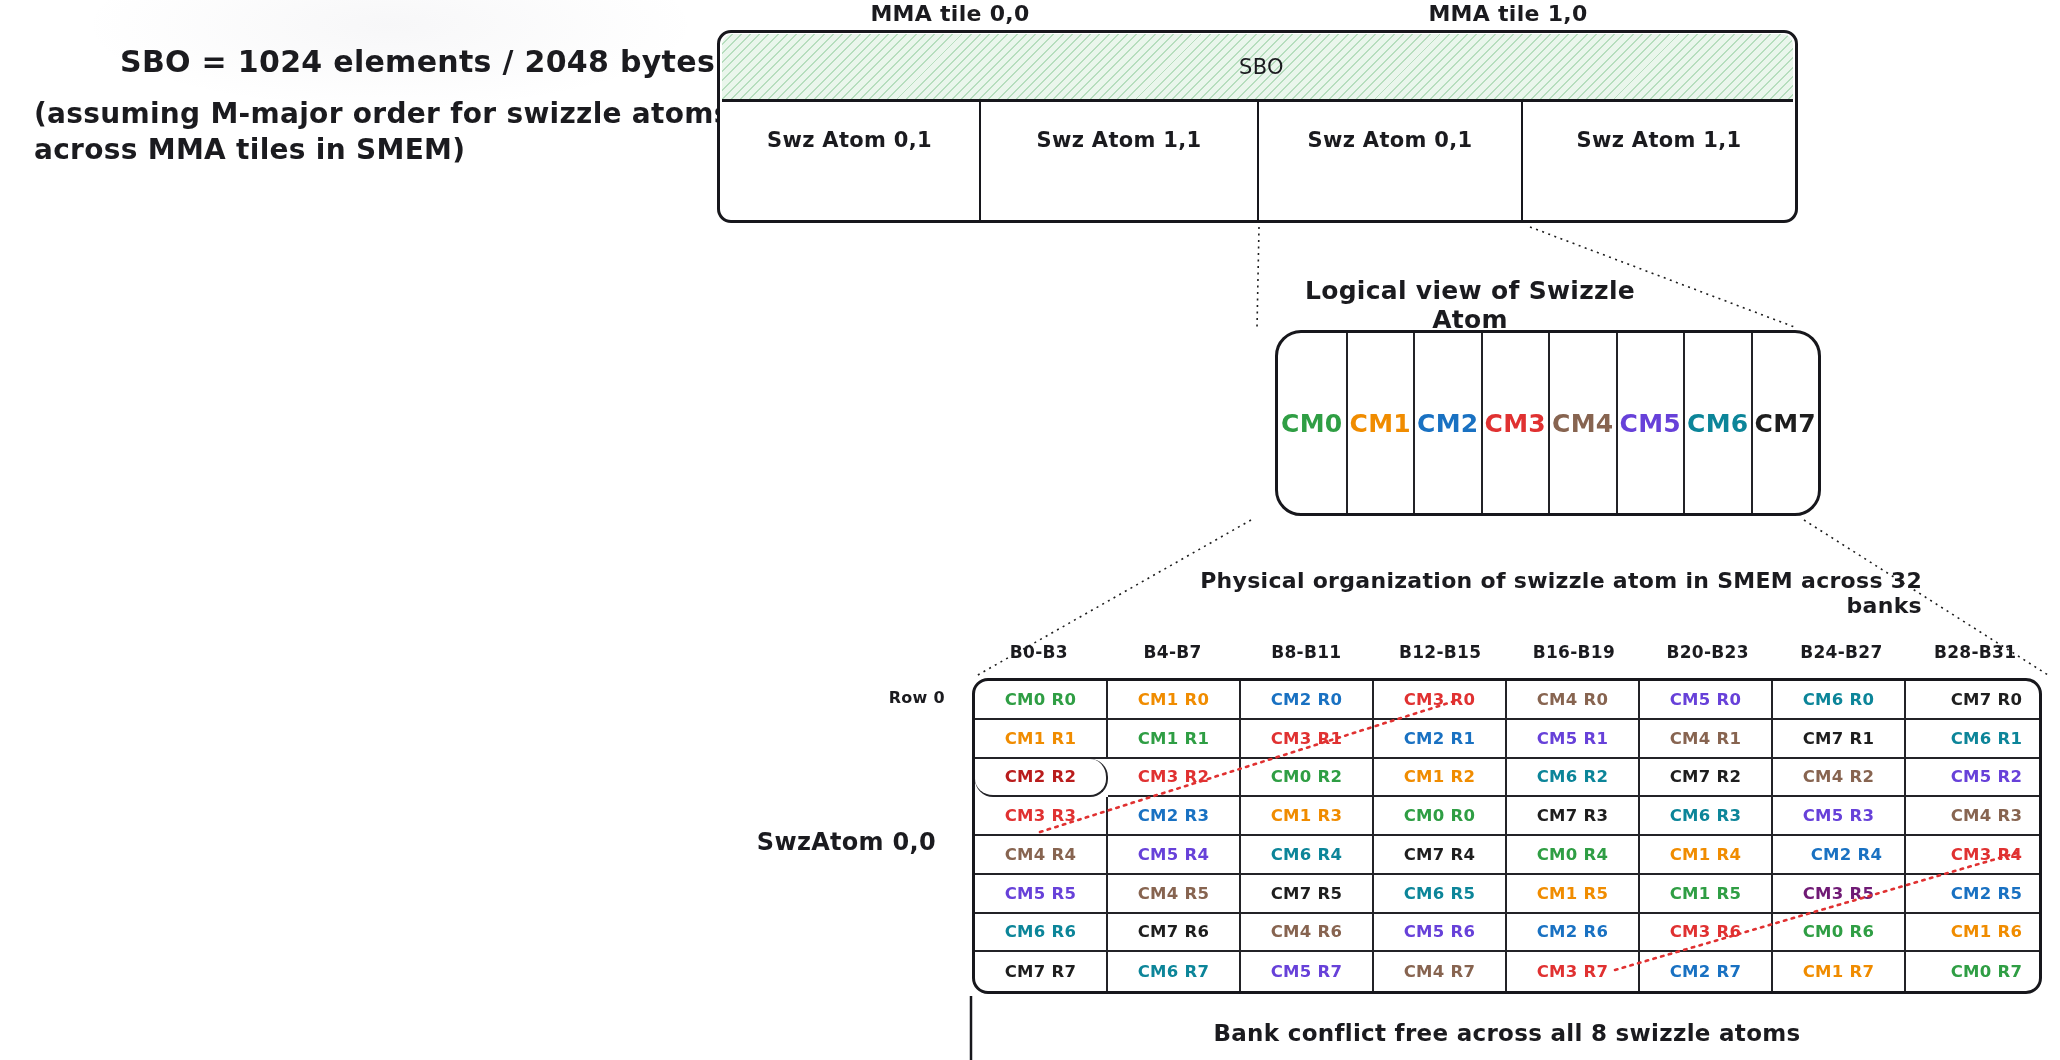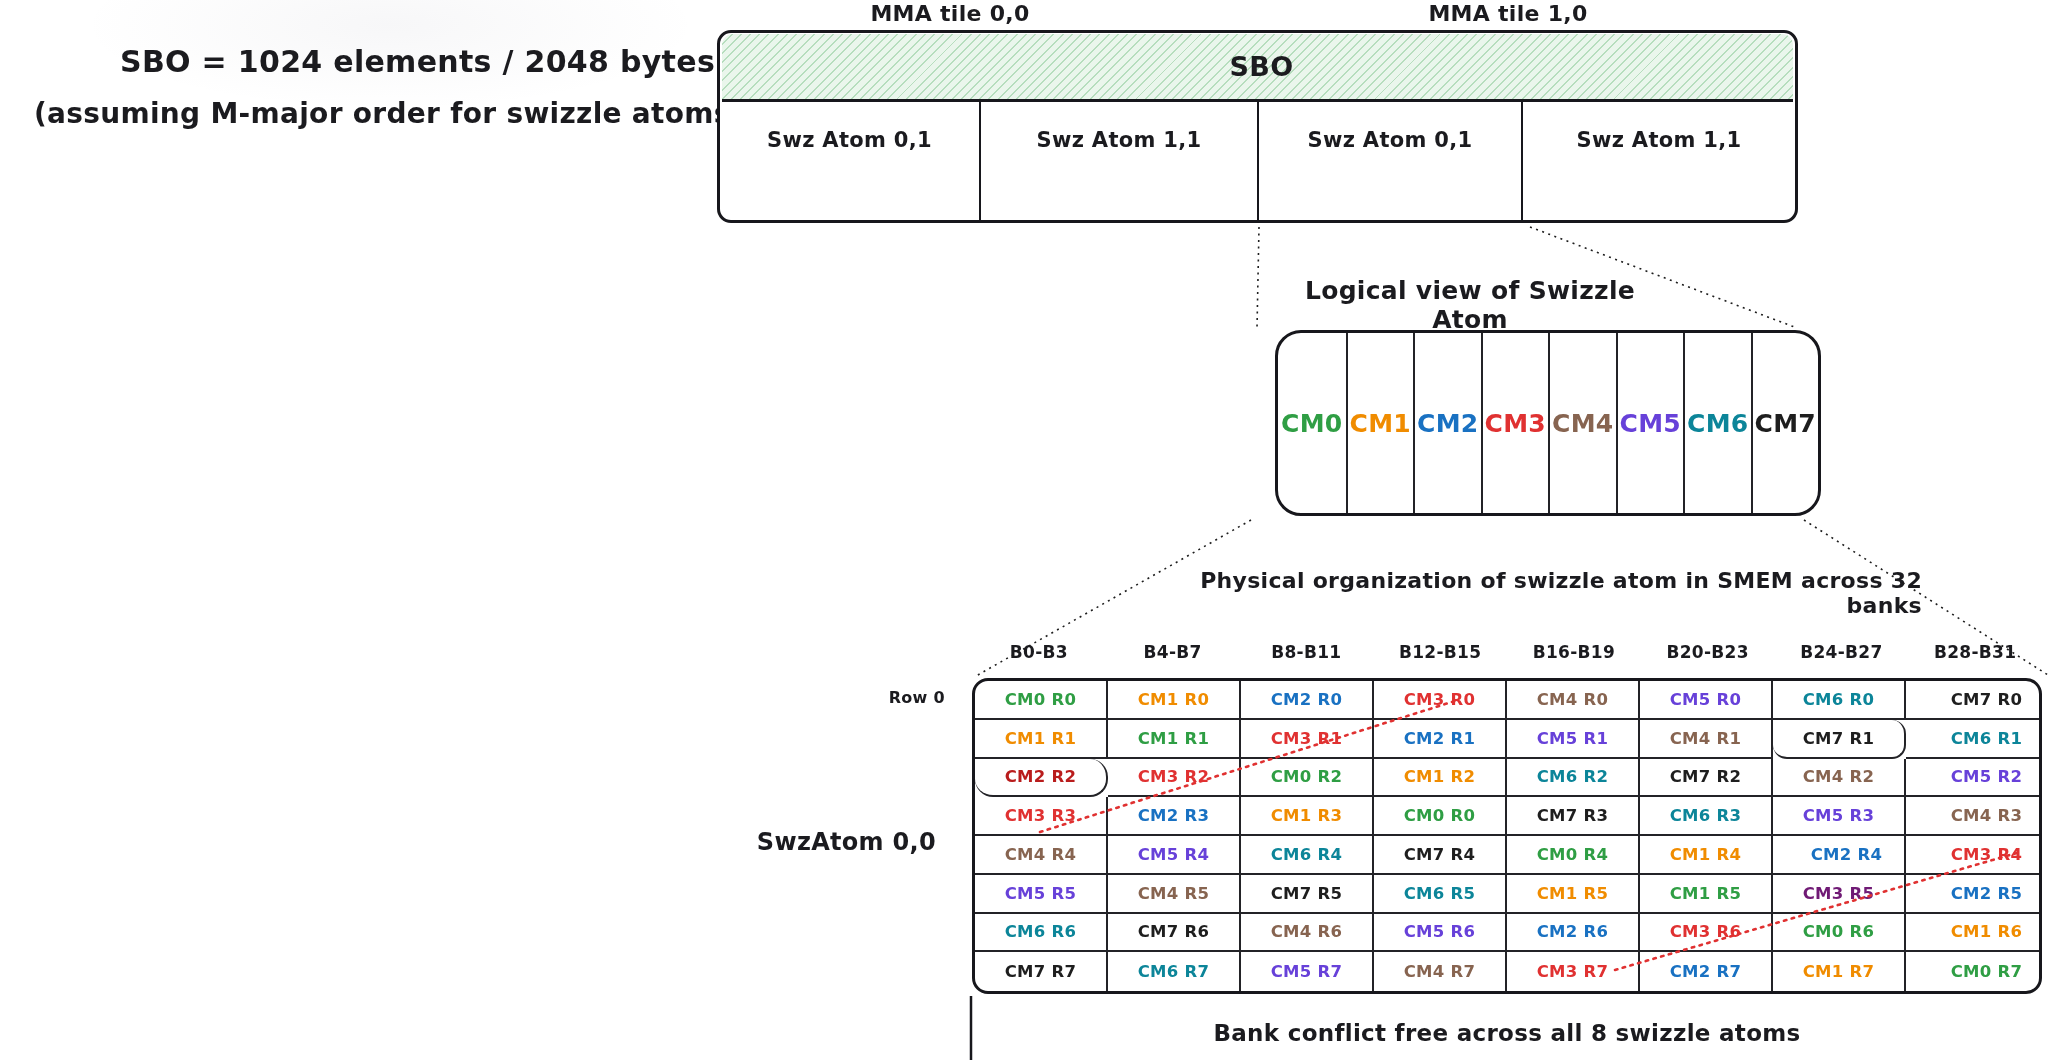--- a/index.html
+++ b/index.html
@@ -20,21 +20,21 @@
   #mma-label-1{left:1388px;}
 
   
   #top-box{position:absolute;left:717px;top:30px;width:1081px;height:193px;box-sizing:border-box;
            border:3px solid #17171c;border-radius:14px;background:#fff;}
   #sbo-band{position:absolute;left:2px;right:2px;top:1px;height:68px;box-sizing:border-box;
             border-bottom:3px solid #17171c;border-radius:11px 11px 0 0;
             background-color:#eaf6ec;
             background-image:repeating-linear-gradient(135deg, rgba(47,158,68,.28) 0 1.4px, rgba(47,158,68,0) 1.4px 6.5px);
             display:flex;align-items:center;justify-content:center;}
-  #sbo-band .lbl{font-size:27px;font-weight:bold;background:transparent;margin-left:8px;}
+  #sbo-band .lbl{font-size:21px;font-weight:normal;background:transparent;margin-left:8px;}
   #atom-row{position:absolute;left:0;right:0;top:69px;bottom:0;display:grid;
             grid-template-columns:259px 278px 264px 1fr;}
   .atom-cell{border-left:2.5px solid #17171c;text-align:center;padding-top:26px;
              font-size:21px;font-weight:bold;}
   .atom-cell:first-child{border-left:none;}
 
   
   #logical-title{position:absolute;left:1270px;top:276px;width:400px;text-align:center;
                  font-size:25px;font-weight:bold;}
   #cm-box{position:absolute;left:1255px;top:330px;width:546px;height:186px;box-sizing:border-box;
@@ -67,20 +67,21 @@
   #overlay{position:absolute;left:0;top:0;pointer-events:none;}
 </style>
 </head>
 <body>
 
 <div id="canvas">
 
   <div id="sbo-note" class="hand">SBO = 1024 elements / 2048 bytes</div>
   <div id="assume-note" class="hand">
     <div>(assuming M-major order for swizzle atoms</div>
+    <div>across MMA tiles in SMEM)</div>
   </div>
 
   <div id="mma-label-0" class="mma-label hand">MMA tile 0,0</div>
   <div id="mma-label-1" class="mma-label hand">MMA tile 1,0</div>
 
   <div id="top-box">
     <div id="sbo-band">
       <span class="lbl hand">SBO</span>
     </div>
     <div id="atom-row">
@@ -125,21 +126,21 @@
       <div class="bank-cell hand" style="color: rgb(135, 100, 80);">CM4 R0</div>
       <div class="bank-cell hand" style="color: rgb(103, 65, 217);">CM5 R0</div>
       <div class="bank-cell hand" style="color: rgb(12, 133, 153);">CM6 R0</div>
       <div class="bank-cell hand" style="color: rgb(30, 30, 30);">CM7 R0</div>
       <div class="bank-cell hand" style="color: rgb(240, 140, 0);">CM1 R1</div>
       <div class="bank-cell hand" style="color: rgb(47, 158, 68);">CM1 R1</div>
       <div class="bank-cell hand" style="color: rgb(224, 49, 49);">CM3 R1</div>
       <div class="bank-cell hand" style="color: rgb(25, 113, 194);">CM2 R1</div>
       <div class="bank-cell hand" style="color: rgb(103, 65, 217);">CM5 R1</div>
       <div class="bank-cell hand" style="color: rgb(135, 100, 80);">CM4 R1</div>
-      <div class="bank-cell hand" style="color: rgb(30, 30, 30); border-radius: 14px;">CM7 R1</div>
+      <div class="bank-cell hand" style="color: rgb(30, 30, 30);">CM7 R1</div>
       <div class="bank-cell hand" style="color: rgb(12, 133, 153);">CM6 R1</div>
       <div class="bank-cell hand" style="color: #b91c1c; border-radius: 18px;">CM2 R2</div>
       <div class="bank-cell hand" style="color: rgb(224, 49, 49);">CM3 R2</div>
       <div class="bank-cell hand" style="color: rgb(47, 158, 68);">CM0 R2</div>
       <div class="bank-cell hand" style="color: rgb(240, 140, 0);">CM1 R2</div>
       <div class="bank-cell hand" style="color: rgb(12, 133, 153);">CM6 R2</div>
       <div class="bank-cell hand" style="color: rgb(30, 30, 30);">CM7 R2</div>
       <div class="bank-cell hand" style="color: rgb(135, 100, 80);">CM4 R2</div>
       <div class="bank-cell hand" style="color: rgb(103, 65, 217);">CM5 R2</div>
       <div class="bank-cell hand" style="color: rgb(224, 49, 49); text-align: right;">CM3 R3</div>

